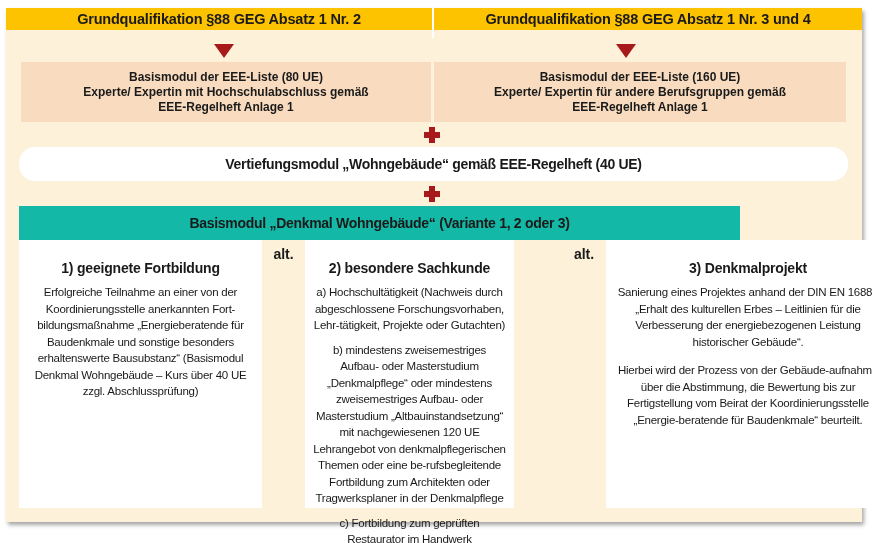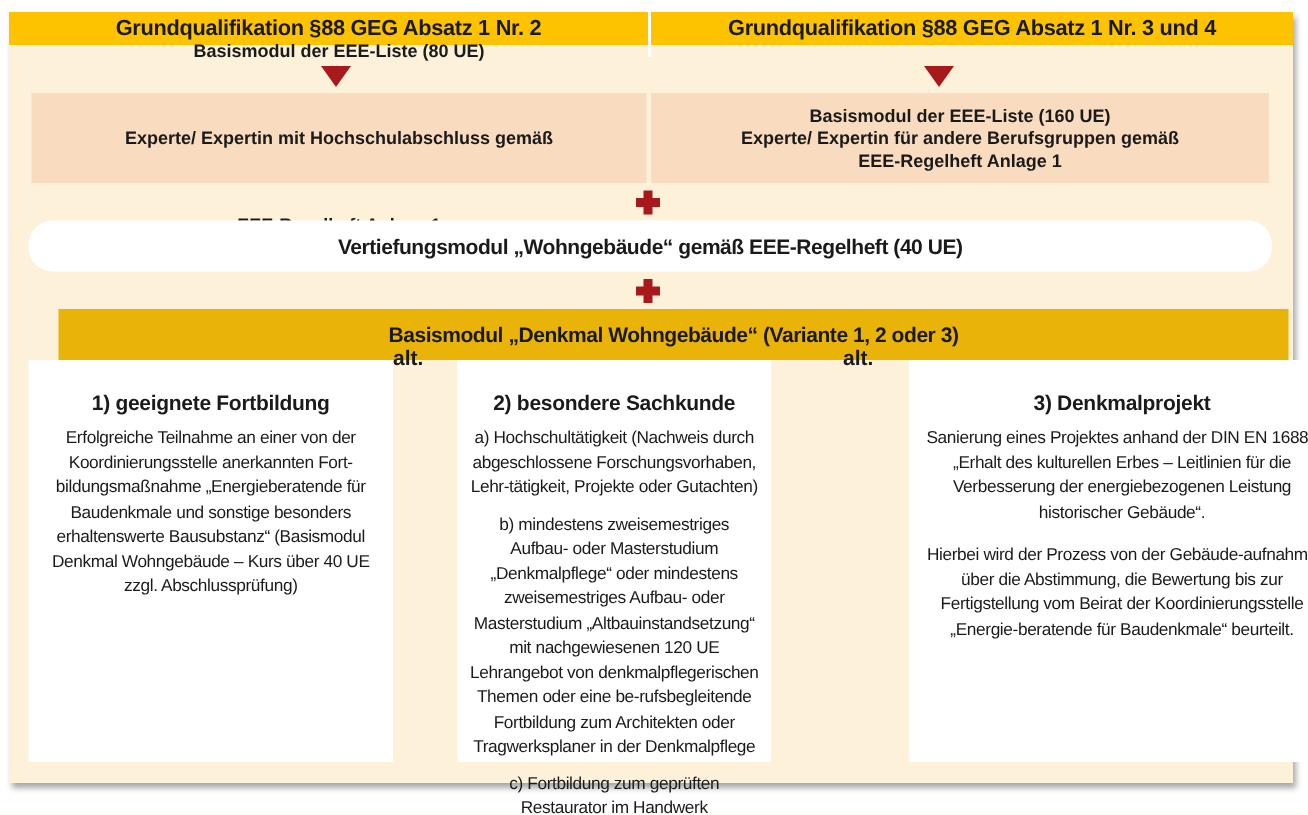--- a/index.html
+++ b/index.html
@@ -11,37 +11,37 @@
          font-weight:bold; font-size:14.5px; display:flex; align-items:center; justify-content:center; letter-spacing:-0.2px; }
   .hdr.left { left:0; width:426px; }
   .hdr.right { left:428px; width:428px; }
   .divider { position:absolute; left:426px; top:0; width:2px; height:30px; background:#ffffff; }
   .arrow { position:absolute; top:36px; width:0; height:0;
            border-left:10px solid transparent; border-right:10px solid transparent;
            border-top:14px solid #a8191c; }
   .basis { position:absolute; top:54px; height:60px; background:#f9dcbf;
            font-weight:bold; font-size:12px; line-height:15px; text-align:center;
            display:flex; flex-direction:column; justify-content:center; }
-  .basis.left { left:15px; width:410px;gap:43px; }
+  .basis.left { left:15px; width:410px; }
   .basis.right { left:428px; width:412px; }
   .plus { position:absolute; left:418px; width:16px; height:16px; }
   .plus::before, .plus::after { content:""; position:absolute; background:#a8191c; }
   .plus::before { left:5px; top:0; width:6px; height:16px; }
   .plus::after { left:0; top:5px; width:16px; height:6px; }
   .vert { position:absolute; left:13px; top:139px; width:829px; height:34px; background:#ffffff;
           font-weight:bold; font-size:14px; display:flex; align-items:center; justify-content:center; letter-spacing:-0.3px;border-radius:16px; }
-  .denk { position:absolute; left:13px; top:198px; width:820px; height:34px; background:#eab308;
-          font-weight:bold; font-size:14px; display:flex; align-items:center; justify-content:center; letter-spacing:-0.3px;margin-left:20px; }
+  .denk { position:absolute; left:13px; top:198px; width:721px; height:34px; background:#14b8a6;
+          font-weight:bold; font-size:14px; display:flex; align-items:center; justify-content:center; letter-spacing:-0.3px; }
   .col { position:absolute; top:232px; height:268px; background:#ffffff; text-align:center; }
   .col h3 { margin:20px 0 8px 0; font-size:14px; font-weight:bold; letter-spacing:-0.2px; }
   .col p { margin:0 0 8px 0; font-size:11.5px; line-height:16.5px; letter-spacing:-0.25px; }
   .col1 { left:13px; width:243px; }
   .col2 { left:299px; width:209px; }
   .col3 { left:600px; width:284px;text-align:center; }
-  .alt { position:absolute; top:216px; height:268px; font-weight:bold; font-size:14px; text-align:left; }
+  .alt { position:absolute; top:232px; height:268px; font-weight:bold; font-size:14px; text-align:center; }
   .alt span { display:block; margin-top:6px; }
   .alt1 { left:256px; width:43px; }
   .alt2 { left:556px; width:44px; }
   .txt { padding:0 8px; }
 </style>
 </head>
 <body>
 
 <div class="panel">
   <div class="hdr left">Grundqualifikation §88 GEG Absatz 1 Nr. 2</div>

